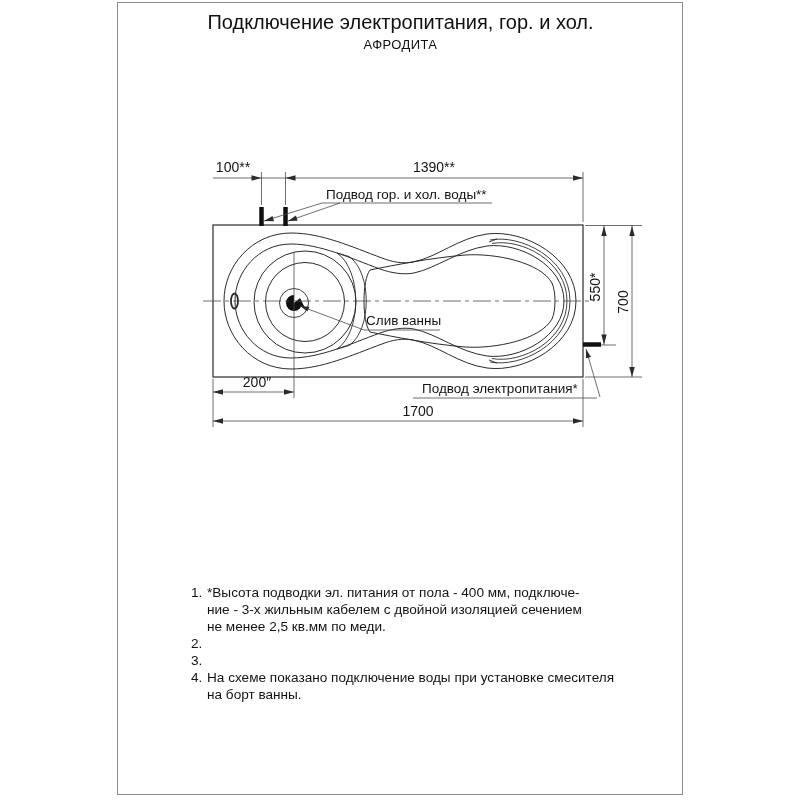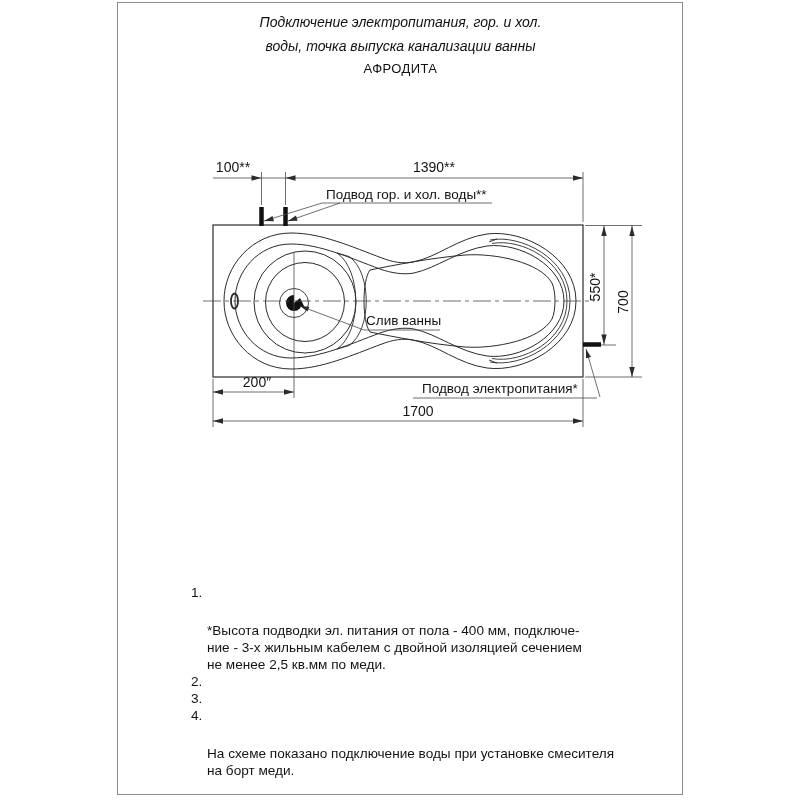--- a/index.html
+++ b/index.html
@@ -1,39 +1,38 @@
 <!DOCTYPE html>
 <html><head>
 <meta charset="utf-8">
 <style>
   html,body{margin:0;padding:0;background:#ffffff;}
   .canvas{position:relative;width:800px;height:800px;background:#fff;
           font-family:"Liberation Sans", sans-serif;color:#141414;overflow:hidden;}
   .page{position:absolute;left:117px;top:2px;width:566px;height:793px;
         border:1px solid #8c8c8c;background:#fff;box-sizing:border-box;}
   .title-block{position:absolute;left:117px;top:10px;width:567px;text-align:center;}
-  .title-line{font-size:14px;line-height:24px;color:#111;font-style:italic;}
+  .title-line{font-size:20px;line-height:24px;color:#111;}
   .title-model{font-size:13px;line-height:18px;margin-top:2px;letter-spacing:.4px;color:#111;}
   svg.diagram{position:absolute;left:0;top:0;width:800px;height:800px;}
   .notes{position:absolute;left:191px;top:584px;width:470px;font-size:13.6px;line-height:17px;color:#141414;}
   .note{display:flex;align-items:flex-start;}
   .note-num{width:16px;flex:0 0 16px;}
-  .note-text{white-space:pre-line;margin-top:38px;}
+  .note-text{white-space:pre-line;}
   text{fill:#141414;font-family:"Liberation Sans", sans-serif;}
 </style>
 </head>
 <body>
 
 <div class="canvas">
 
   <div class="page"></div>
 
   <div class="title-block">
     <div class="title-line">Подключение электропитания, гор. и хол.</div>
-    <div class="title-line">воды, точка выпуска канализации ванны</div>
     <div class="title-model">АФРОДИТА</div>
   </div>
 
   <svg class="diagram" viewBox="0 0 800 800">
 
     <g fill="none" stroke="#2b2b2b" stroke-width="1">
 
       <rect x="213" y="225" width="370" height="152" stroke-width="1.2"></rect>
 
       <path d="M 224,301
@@ -183,17 +182,17 @@
     </div>
     <div class="note">
       <span class="note-num">2.</span>
     </div>
     <div class="note">
       <span class="note-num">3.</span>
     </div>
     <div class="note">
       <span class="note-num">4.</span>
       <span class="note-text">На схеме показано подключение воды при установке смесителя
-на борт меди.</span>
+на борт ванны.</span>
     </div>
   </div>
 
 </div>
 
 </body></html>

